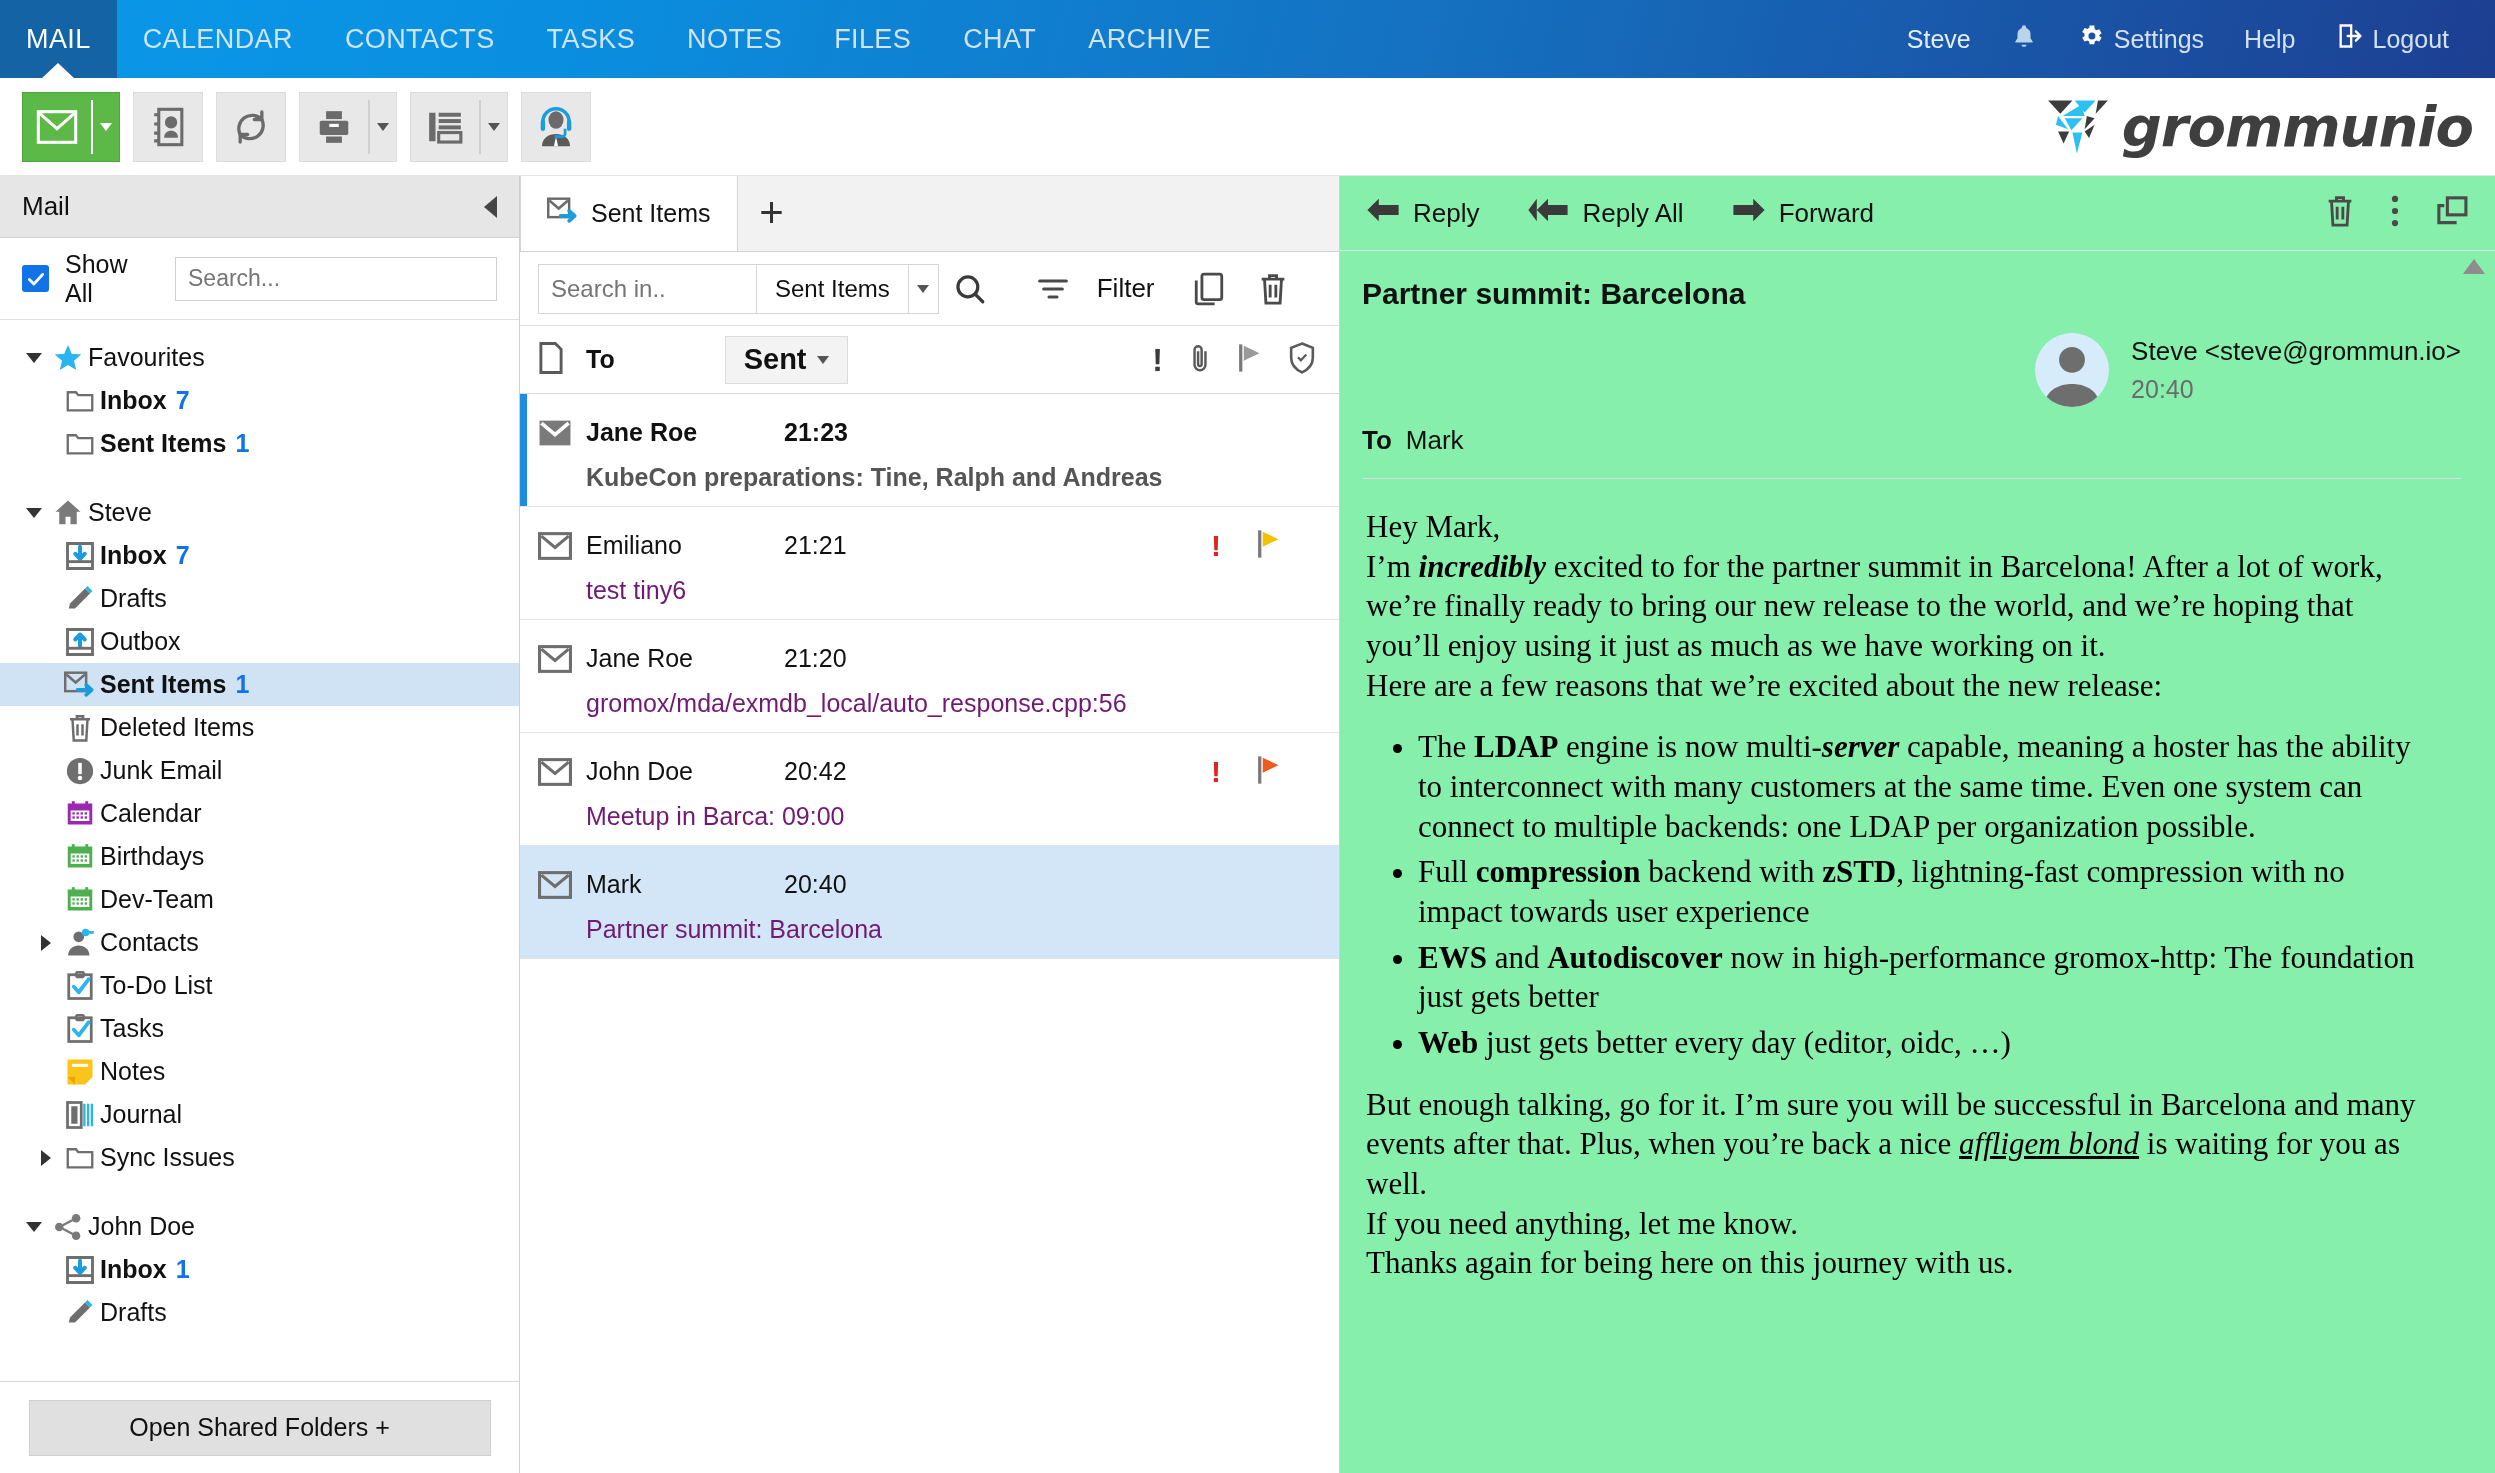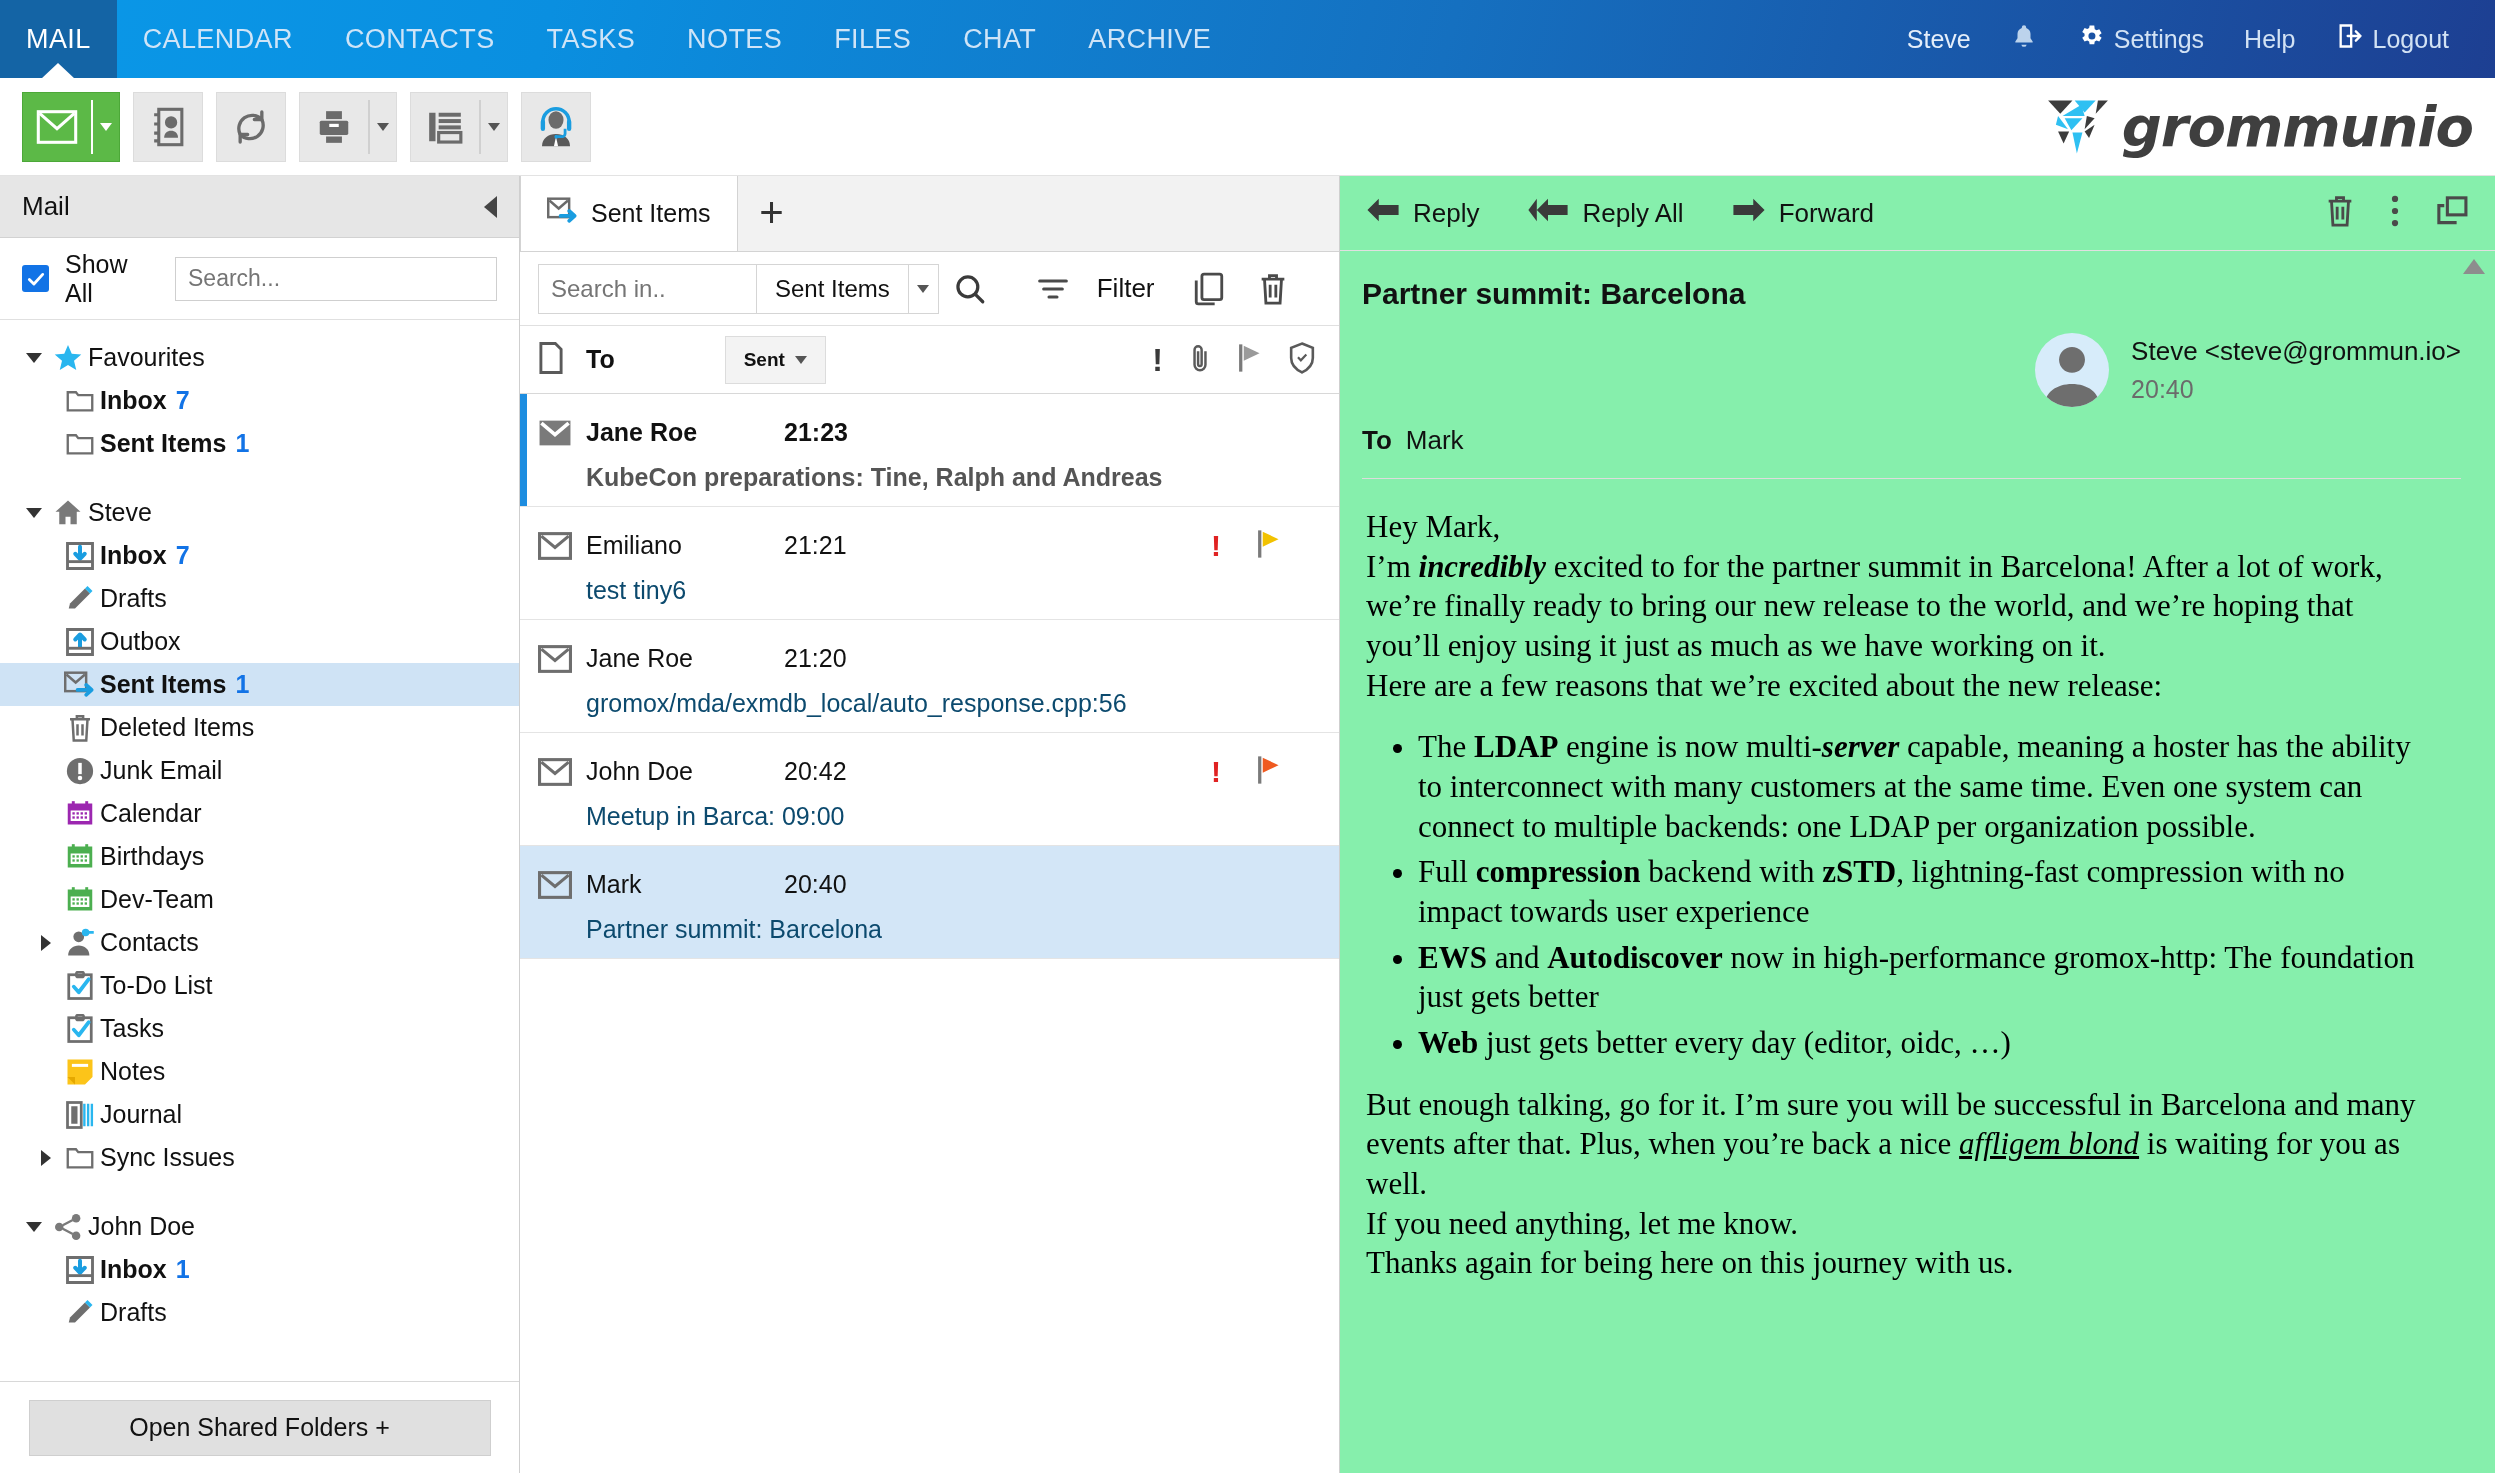--- a/index.html
+++ b/index.html
@@ -171,41 +171,41 @@
     display:flex;align-items:center;justify-content:center;background:#fff;cursor:pointer;
   }
   .icon-btn { display:flex;align-items:center;justify-content:center;cursor:pointer; }
   .mcols {
     height: 68px; display:flex; align-items:center; border-bottom:1px solid #d8d8d8;
     padding: 0 18px; background:#fff;
   }
   .mcol-to { font-size:25px; font-weight:bold; color:#111; margin-left: 22px; }
   .sent-btn {
     margin-left: 110px; height: 48px; background:#f3f3f3; border:1px solid #dcdcdc;
-    display:flex;align-items:center;gap:10px;padding:0 18px; font-size:19px;
+    display:flex;align-items:center;gap:10px;padding:0 18px; font-size:29px;
     font-weight:bold; color:#111; cursor:pointer;
   }
   .mcol-icons { margin-left:auto; display:flex; align-items:center; gap: 26px; padding-right: 6px; }
   .mrow {
     height: 113px; border-bottom:1px solid #e4e4e4; padding: 0 18px;
     display:flex; position: relative; cursor:pointer; flex-direction: column;
     justify-content: center; background:#fff;
   }
   .mrow.selected { background:#d3e6f7; }
   .mrow.unread::before {
     content:""; position:absolute; left:0; top:0; bottom:0; width:7px; background:#1d8de0;
   }
   .mrow-top { display:flex; align-items:center; height: 48px; }
   .mrow-ico { width: 48px; display:flex; align-items:center; }
   .mrow-from { font-size:25px; color:#111; width: 198px; }
   .mrow-time { font-size:25px; color:#111; }
   .mrow.unread .mrow-from, .mrow.unread .mrow-time { font-weight:bold; }
   .mrow-flags { margin-left:auto; display:flex; align-items:center; gap: 34px; padding-right: 38px; }
   .mrow-sub {
-    font-size:25px; color:#0c4a6e; padding-left: 48px; margin-top: 6px;
+    font-size:25px; color:#701a75; padding-left: 48px; margin-top: 6px;
   }
   .mrow.unread .mrow-sub { color:#555; font-weight:bold; }
   .bang { color:#e02222; font-size:30px; font-weight:bold; line-height:1; }
 
   
   .reader { flex:1; display:flex; flex-direction:column; background:#86efac; position:relative; min-width:0; }
   .reader-tb {
     height: 75px; display:flex; align-items:center; padding: 0 26px;
     border-bottom:1px solid #e0e0e0; gap: 0;
   }

